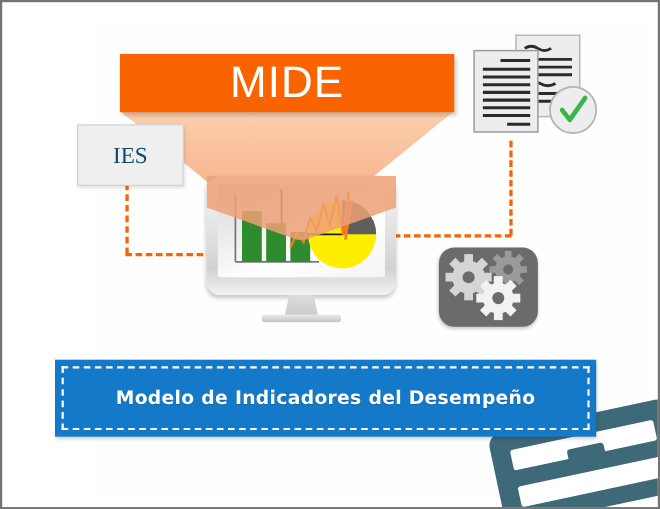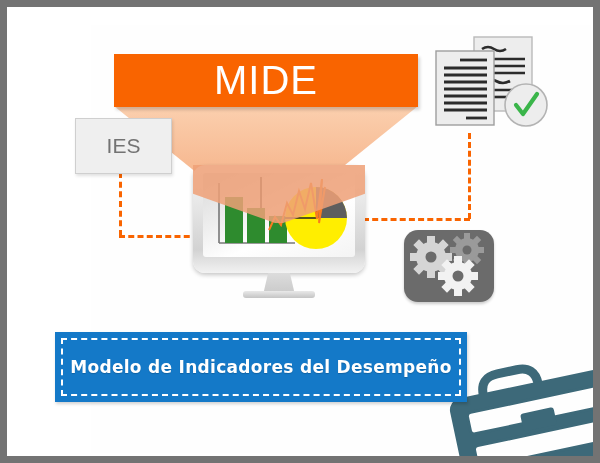--- a/index.html
+++ b/index.html
@@ -3,21 +3,21 @@
 <meta charset="utf-8">
 <style>
   html,body{margin:0;padding:0;background:#ffffff;}
   body{width:600px;height:463px;font-family:"Liberation Sans",sans-serif;}
 
   #canvas{
     position:relative;
     width:600px;height:463px;
     background:#ffffff;
     box-sizing:border-box;
-    border:7px solid #737373;
+    border:2px solid #737373;
     overflow:hidden;
   }
 
   
   .plate{
     position:absolute;left:2px;top:2px;right:2px;bottom:2px;
     background:#ffffff;
   }
   .plate-inner{
     position:absolute;left:82px;top:16px;width:500px;height:428px;
@@ -49,22 +49,22 @@
 
   
   .ies-box{
     position:absolute;left:68px;top:111px;width:95px;height:54px;
     background:#efefef;
     border:1px solid #cfcfcf;
     box-shadow:1px 2px 3px rgba(0,0,0,.12);
   }
   .ies-box span{
     display:block;text-align:center;line-height:54px;
-    font-size:21px;color:#737373;
-    font-family:Liberation Sans, sans-serif;
+    font-size:21px;color:#0c4a6e;
+    font-family:Liberation Serif, serif;
   }
 
   
   .dash-v,.dash-h{position:absolute;}
   .dash-v{width:0;border-left:3px dashed #f96400;}
   .dash-h{height:0;border-top:3px dashed #f96400;}
 
   
   .monitor{position:absolute;left:186px;top:158px;width:172px;height:132px;}
   .mon-frame{
@@ -104,21 +104,21 @@
 
   
   .gears{
     position:absolute;left:397px;top:223px;width:90px;height:72px;
     background:#6b6b6b;border-radius:14px;
     box-shadow:0 2px 3px rgba(0,0,0,.2);
   }
 
   
   .blue-banner{
-    position:absolute;left:48px;top:325px;width:412px;height:70px;
+    position:absolute;left:48px;top:325px;width:492px;height:70px;
     background:#1479c8;
     box-shadow:1px 2px 3px rgba(0,0,0,.18);
   }
   .blue-banner .dashframe{
     position:absolute;left:6px;top:6px;right:6px;bottom:6px;
     border:2px dashed #ffffff;
   }
   .blue-banner .btxt{
     position:absolute;left:0;top:0;width:100%;height:100%;
     display:flex;flex-direction:column;align-items:center;justify-content:center;

